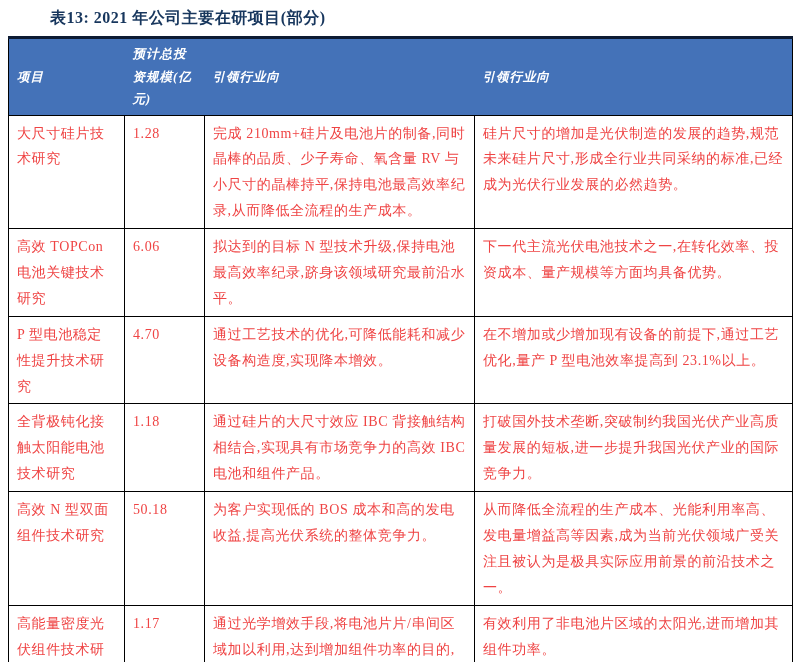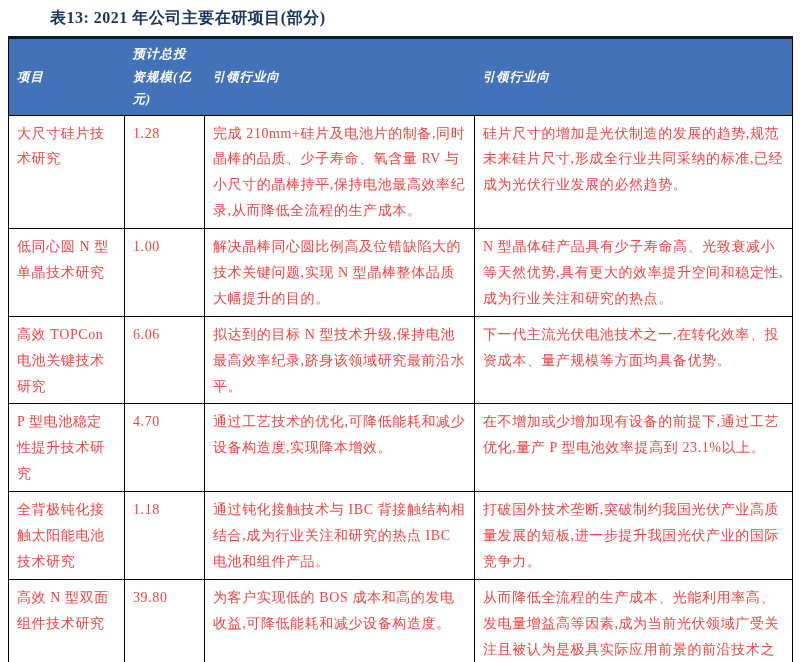--- a/index.html
+++ b/index.html
@@ -86,48 +86,42 @@
         <th>引领行业向</th>
       </tr>
     </thead>
     <tbody>
       <tr class="row-0">
         <td>大尺寸硅片技术研究</td>
         <td>1.28</td>
         <td>完成 210mm+硅片及电池片的制备,同时晶棒的品质、少子寿命、氧含量 RV 与小尺寸的晶棒持平,保持电池最高效率纪录,从而降低全流程的生产成本。</td>
         <td>硅片尺寸的增加是光伏制造的发展的趋势,规范未来硅片尺寸,形成全行业共同采纳的标准,已经成为光伏行业发展的必然趋势。</td>
       </tr>
-      <tr class="row-1">
-        <td>低同心圆 N 型单晶技术研究</td>
-        <td>1.00</td>
-        <td>解决晶棒同心圆比例高及位错缺陷大的技术关键问题,实现 N 型晶棒整体品质大幅提升的目的。</td>
-        <td>N 型晶体硅产品具有少子寿命高、光致衰减小等天然优势,具有更大的效率提升空间和稳定性,成为行业关注和研究的热点。</td>
-      </tr>
       <tr class="row-2">
         <td>高效 TOPCon 电池关键技术研究</td>
         <td>6.06</td>
         <td>拟达到的目标 N 型技术升级,保持电池最高效率纪录,跻身该领域研究最前沿水平。</td>
         <td>下一代主流光伏电池技术之一,在转化效率、投资成本、量产规模等方面均具备优势。</td>
       </tr>
       <tr class="row-3">
         <td>P 型电池稳定性提升技术研究</td>
         <td>4.70</td>
         <td>通过工艺技术的优化,可降低能耗和减少设备构造度,实现降本增效。</td>
         <td>在不增加或少增加现有设备的前提下,通过工艺优化,量产 P 型电池效率提高到 23.1%以上。</td>
       </tr>
       <tr class="row-4">
         <td>全背极钝化接触太阳能电池技术研究</td>
         <td>1.18</td>
-        <td>通过钝化接触技术与 IBC 背接触结构相结合,成为行业关注和研究的热点 IBC 电池和组件产品。</td>
+        <td>通过硅片的大尺寸效应 IBC 背接触结构相结合,实现具有市场竞争力的高效 IBC 电池和组件产品。</td>
         <td>打破国外技术垄断,突破制约我国光伏产业高质量发展的短板,进一步提升我国光伏产业的国际竞争力。</td>
       </tr>
       <tr class="row-5">
         <td>高效 N 型双面组件技术研究</td>
-        <td>39.80</td>
-        <td>为客户实现低的 BOS 成本和高的发电收益,可降低能耗和减少设备构造度。</td>
+        <td>50.18</td>
+        <td>为客户实现低的 BOS 成本和高的发电收益,提高光伏系统的整体竞争力。</td>
         <td>从而降低全流程的生产成本、光能利用率高、发电量增益高等因素,成为当前光伏领域广受关注且被认为是极具实际应用前景的前沿技术之一。</td>
       </tr>
       <tr class="row-7">
         <td>高能量密度光伏组件技术研究</td>
         <td>1.17</td>
         <td>通过光学增效手段,将电池片片/串间区域加以利用,达到增加组件功率的目的,从而实现更高能量密度的光伏组件。</td>
         <td>有效利用了非电池片区域的太阳光,进而增加其组件功率。</td>
       </tr>
     </tbody>
   </table>

